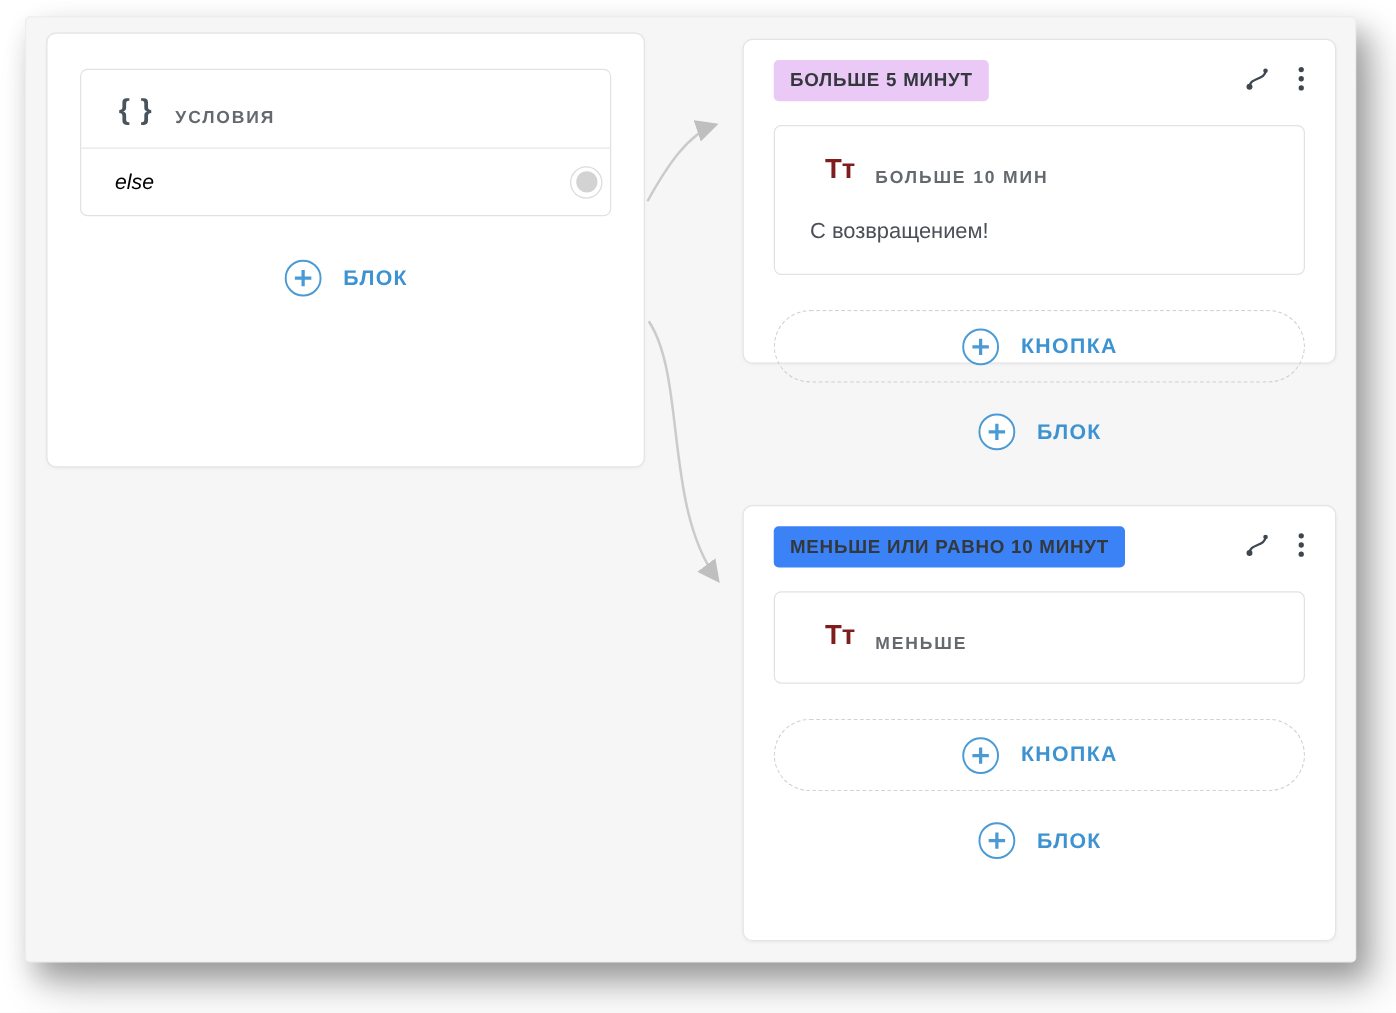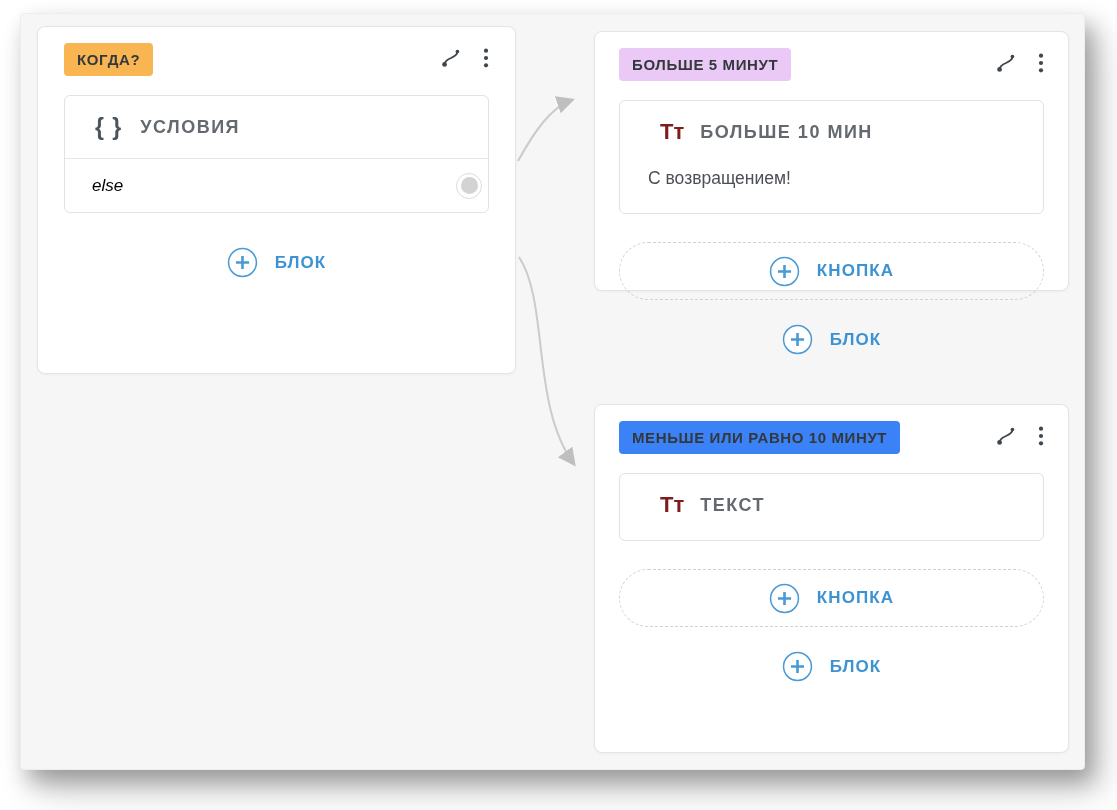--- a/index.html
+++ b/index.html
@@ -35,21 +35,21 @@
   .head-icons svg { display: block; }
   .icon-stroke { stroke: #3e474f; }
   .icon-fill   { fill: #3e474f; }
 
   .inner-box { border: 1px solid #e2e2e4; border-radius: 6px; background: #fff; }
 
   
   .cond-box { margin-top: 12px; }
   .cond-header { display: flex; align-items: center; height: 62px; padding: 0 20px 0 30px; }
   .braces { font-size: 23px; font-weight: 700; color: #4a545c; letter-spacing: 1px; }
-  .small-label { font-size: 18px; font-weight: 700; letter-spacing: 1.5px; color: #63696f; }
+  .small-label { font-size: 14px; font-weight: 700; letter-spacing: 1.5px; color: #63696f; margin-top: 12px; }
   .cond-header .small-label { margin-left: 18px; }
   .cond-row {
     display: flex; align-items: center; justify-content: space-between;
     height: 54px; padding: 0 6px 0 27px; border-top: 1px solid #e6e6e8;
     font-size: 17px; color: #4b5055;
   }
   .cond-row.else-row span.cond-text { font-style: italic; color: #000000; text-align: right; }
   .radio { width: 26px; height: 26px; border: 1px solid #dcdcdc; border-radius: 50%;
     background: #fff; display: flex; align-items: center; justify-content: center; flex: none; }
   .radio-dot { width: 17px; height: 17px; border-radius: 50%; background: #d3d3d3; }
@@ -83,35 +83,20 @@
     <defs>
       <marker id="ah" markerWidth="10" markerHeight="10" refX="7.5" refY="4.5" orient="auto">
         <path d="M0 0 L9 4.5 L0 9 z" fill="#bfbfbf"></path>
       </marker>
     </defs>
     <path d="M497 147 C513 118 530 93 551 86" stroke="#cbcbcb" stroke-width="2" fill="none" marker-end="url(#ah)"></path>
     <path d="M498 243 C528 288 510 392 553 450" stroke="#cbcbcb" stroke-width="2" fill="none" marker-end="url(#ah)"></path>
   </svg>
 
   <div class="card card-when">
-    <div class="card-head">
-      <span class="badge badge-orange">КОГДА?</span>
-      <div class="head-icons">
-        <svg viewBox="0 0 24 24" width="22" height="22">
-          <path class="icon-stroke" d="M5 19 C5 11 19 13 19 5" fill="none" stroke-width="2"></path>
-          <circle class="icon-fill" cx="5" cy="19" r="2.6"></circle>
-          <circle class="icon-fill" cx="19" cy="5" r="2"></circle>
-        </svg>
-        <svg viewBox="0 0 6 24" width="6" height="22">
-          <circle class="icon-fill" cx="3" cy="4" r="2.3"></circle>
-          <circle class="icon-fill" cx="3" cy="12" r="2.3"></circle>
-          <circle class="icon-fill" cx="3" cy="20" r="2.3"></circle>
-        </svg>
-      </div>
-    </div>
 
     <div class="inner-box cond-box">
       <div class="cond-header">
         <span class="braces">{ }</span>
         <span class="small-label">УСЛОВИЯ</span>
       </div>
       <div class="cond-row else-row">
         <span class="cond-text">else</span>
         <span class="radio">
             <span class="radio-dot"></span>
@@ -183,21 +168,21 @@
           <circle class="icon-fill" cx="3" cy="4" r="2.3"></circle>
           <circle class="icon-fill" cx="3" cy="12" r="2.3"></circle>
           <circle class="icon-fill" cx="3" cy="20" r="2.3"></circle>
         </svg>
       </div>
     </div>
 
     <div class="inner-box text-block">
       <div class="tb-head">
         <span class="tt-icon">Тт</span>
-        <span class="small-label">ТЕКСТ</span>
+        <span class="small-label">МЕНЬШЕ</span>
       </div>
     </div>
 
     <div class="add-row add-pill">
       <svg class="plus-icon" viewBox="0 0 32 32" width="31" height="31">
         <circle cx="16" cy="16" r="14.4" fill="#ffffff" stroke="#4a9bd5" stroke-width="1.6"></circle>
         <path d="M16 9.2 v13.6 M9.2 16 h13.6" stroke="#4a9bd5" stroke-width="2.7" fill="none"></path>
       </svg>
       <span class="blue-label">КНОПКА</span>
     </div>

